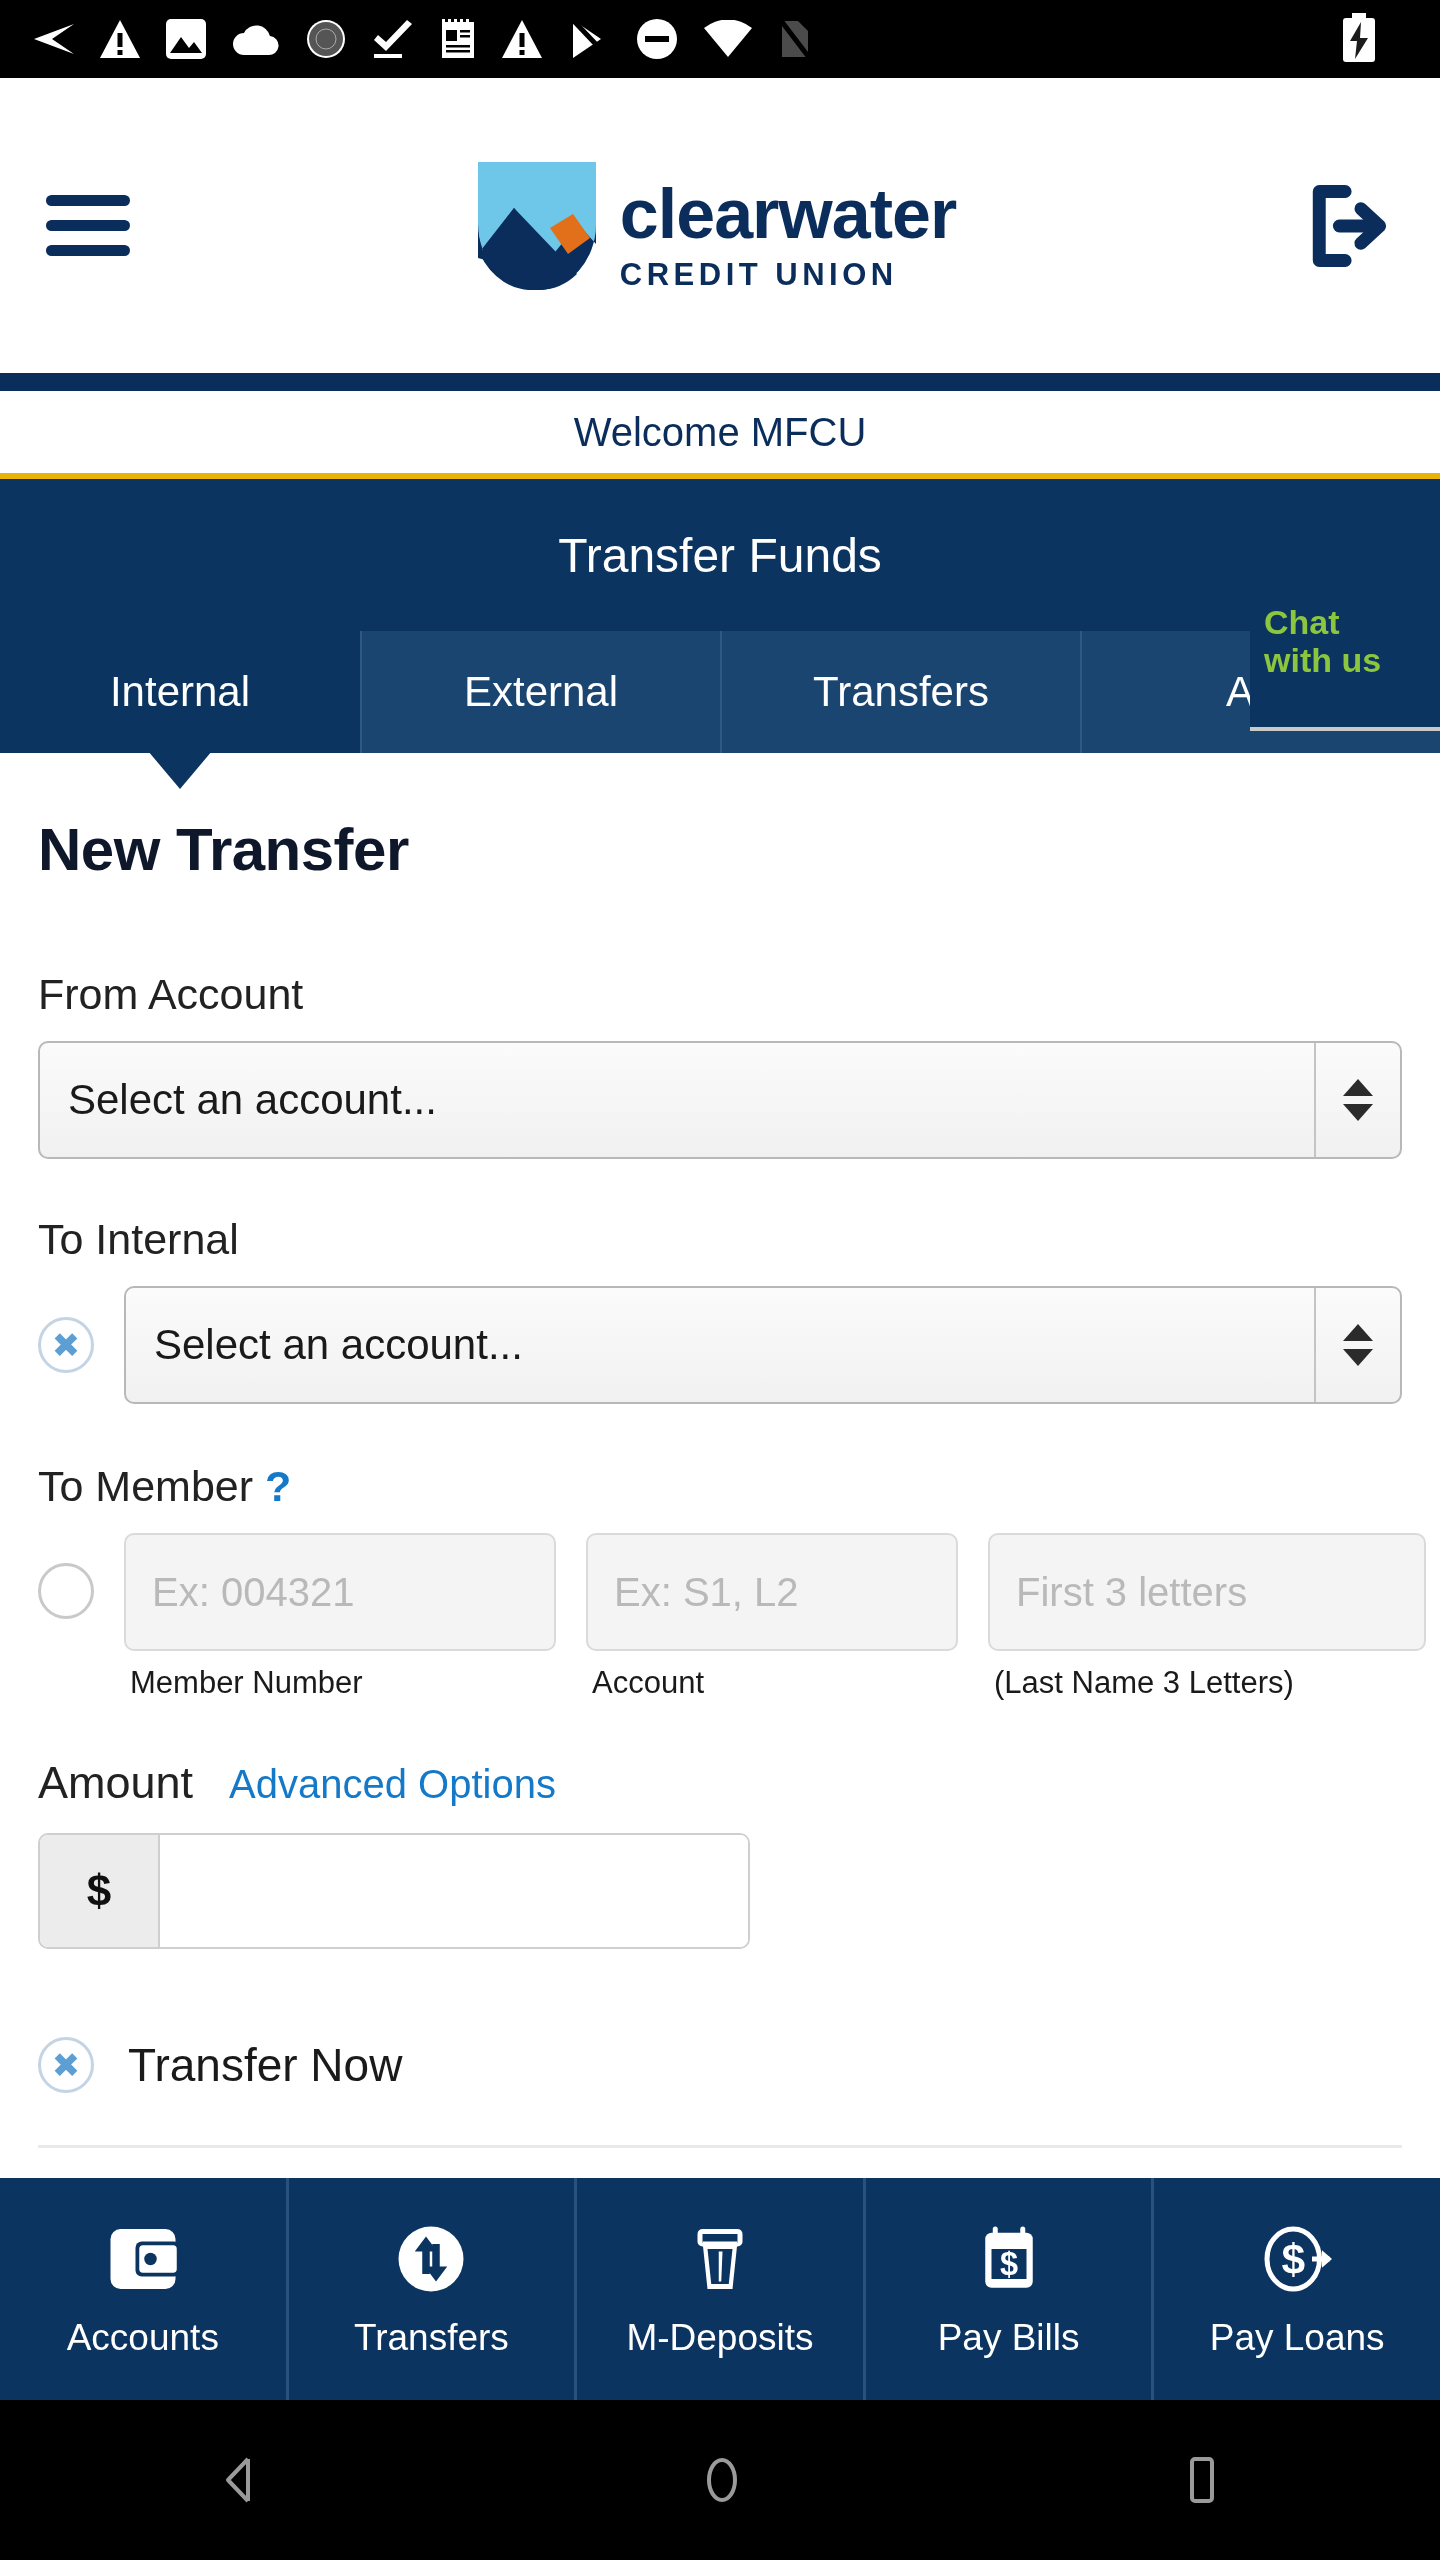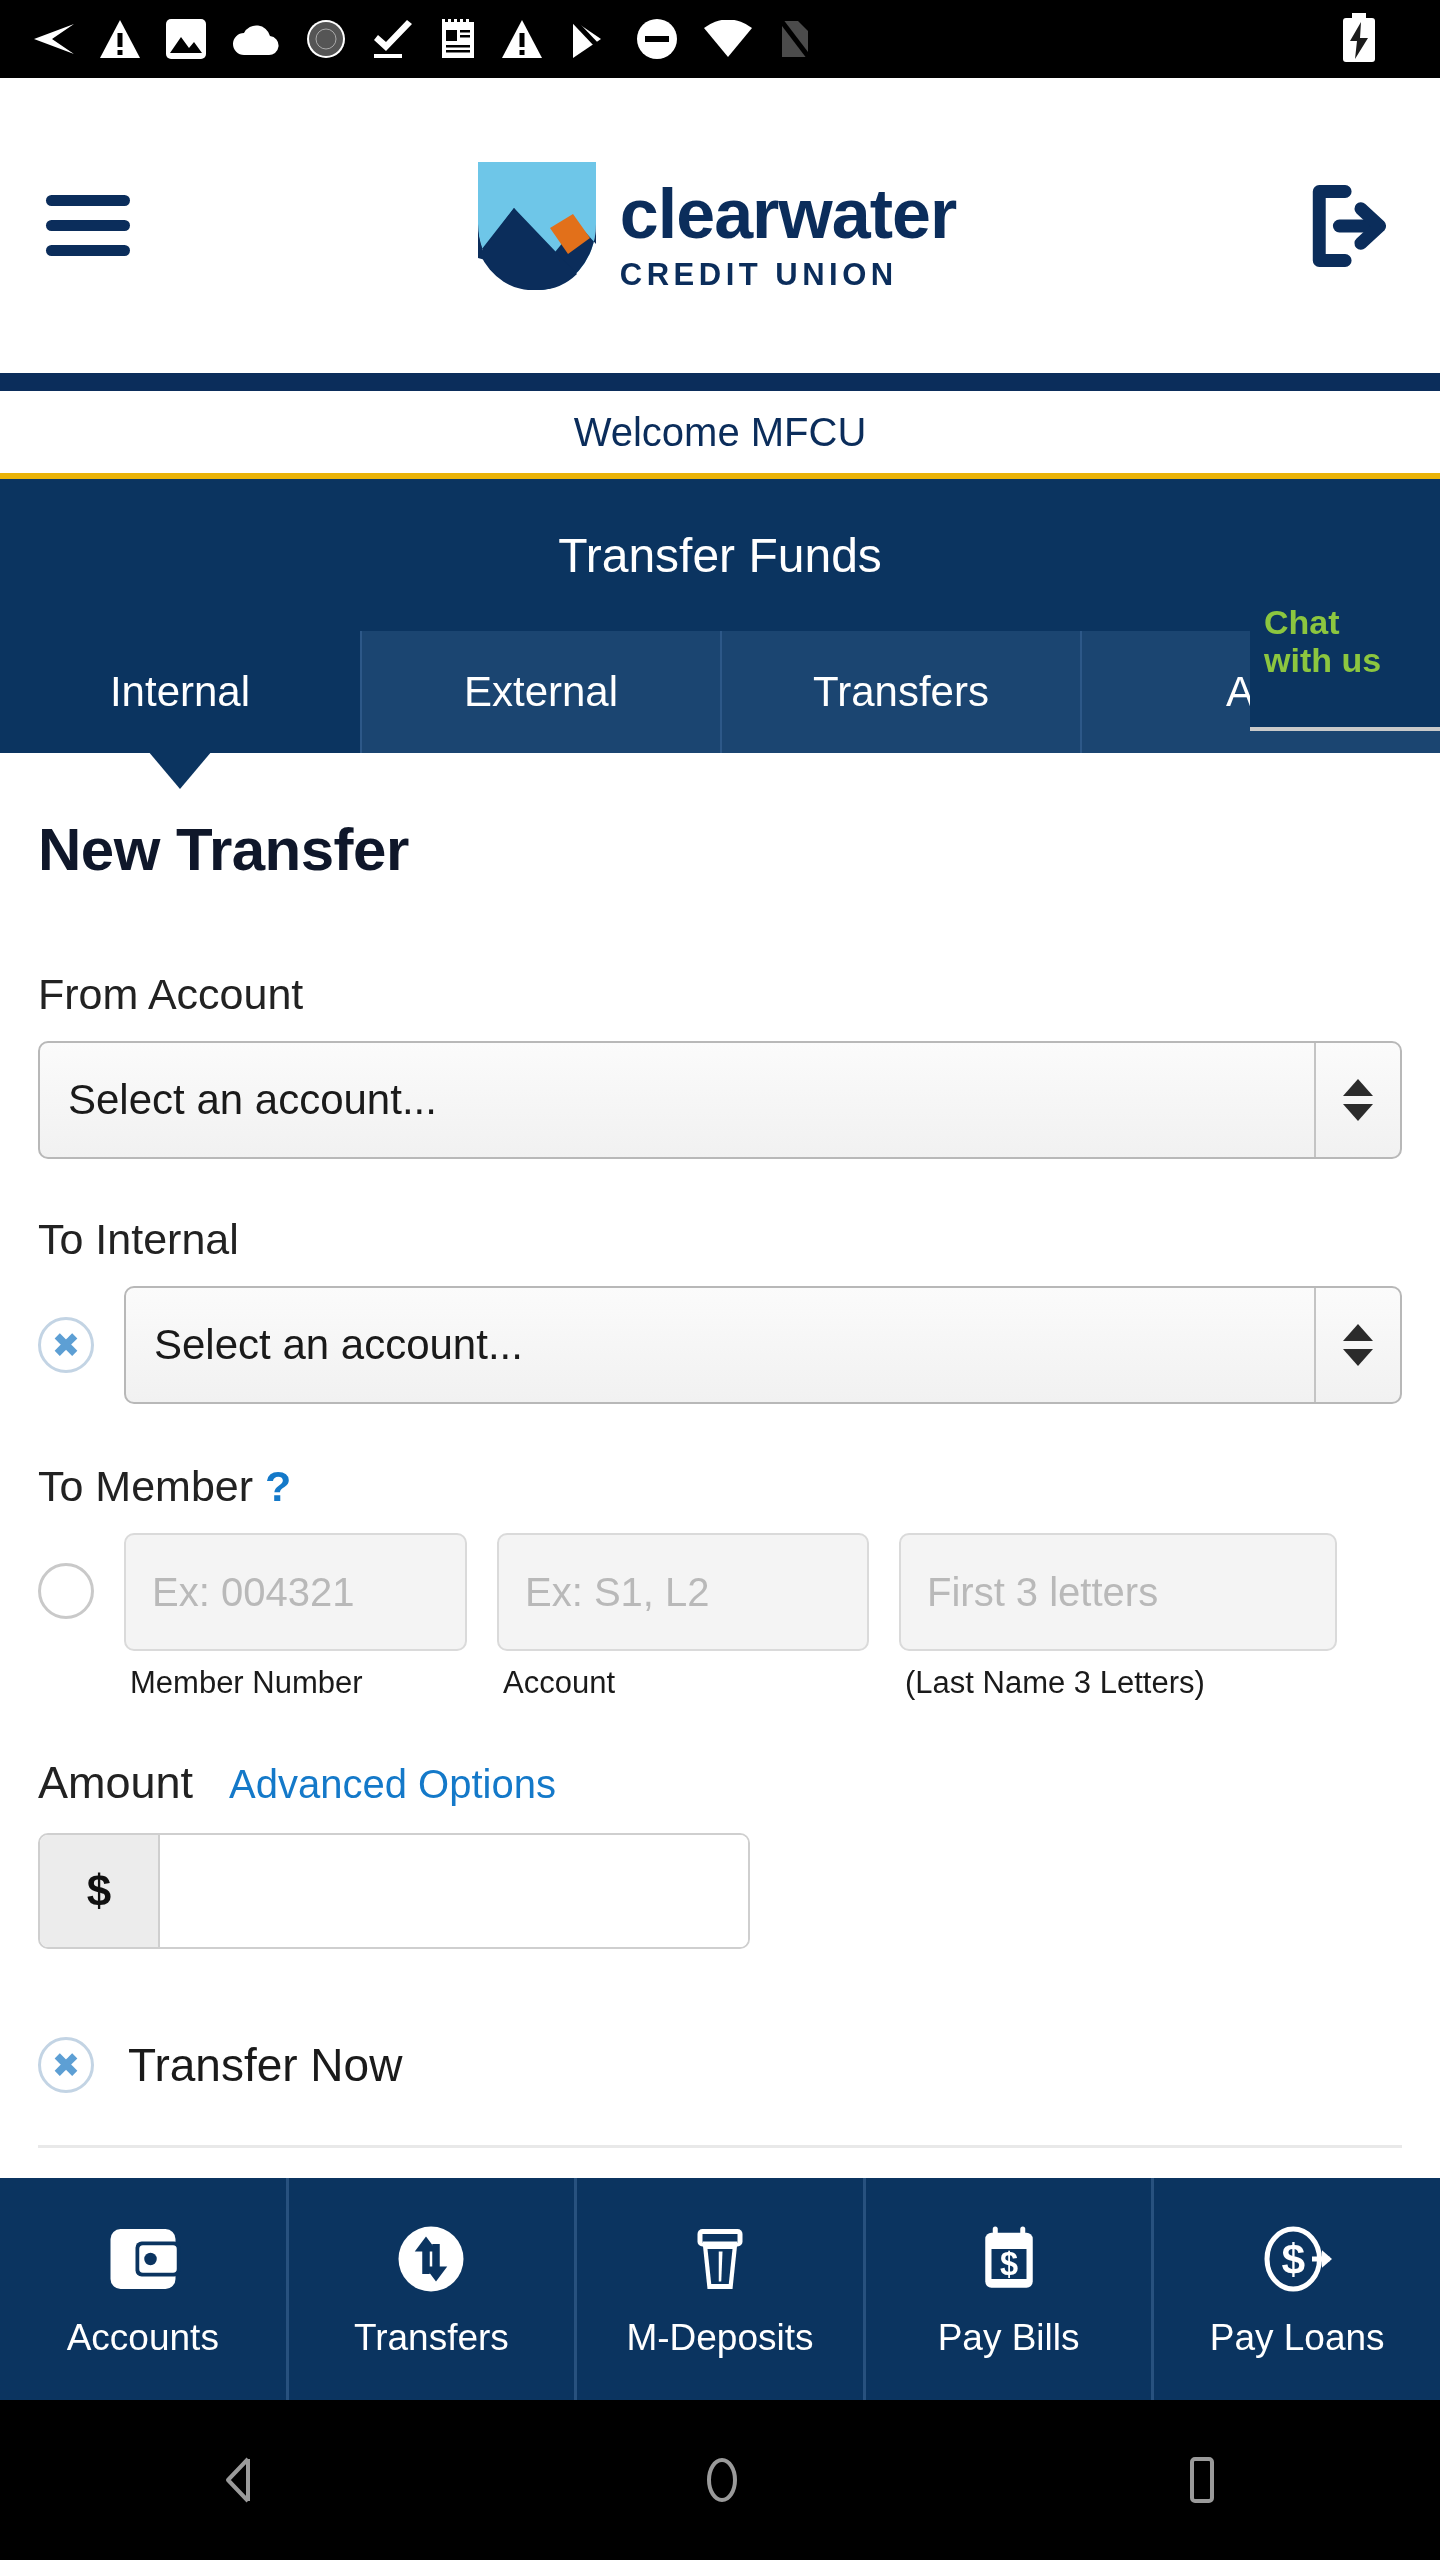--- a/index.html
+++ b/index.html
@@ -139,21 +139,21 @@
   .to-account-row .selwrap { flex:1; }
 
   
   .member-block { margin-bottom: 56px; }
   .member-inputs { display:flex; align-items:flex-start; gap: 30px; }
   .minput {
     height: 118px; background:#f4f4f4; border: 2px solid #dadada; border-radius: 10px;
     display:flex; align-items:center; padding-left: 26px;
     font-size: 40px; color:#b9b9b9;
   }
-  .mcol1 { width: 343px; }
+  .mcol1 { width: 432px; }
   .mcol2 { width: 372px; }
   .mcol3 { width: 438px; }
   .mhelp { font-size: 31px; color:#1a1a1a; margin-top: 14px; padding-left: 6px; }
 
   
   .amount-head { display:flex; align-items:baseline; gap: 36px; margin-bottom: 24px; }
   .amount-head .lab { font-size: 45px; color:#222; }
   .amount-head .adv { font-size: 40px; color:#1479c9; cursor:pointer; }
   .amount-field { display:flex; width: 712px; height: 116px;
     border:2px solid #cfcfcf; border-radius: 10px; overflow:hidden; background:#fff; }

